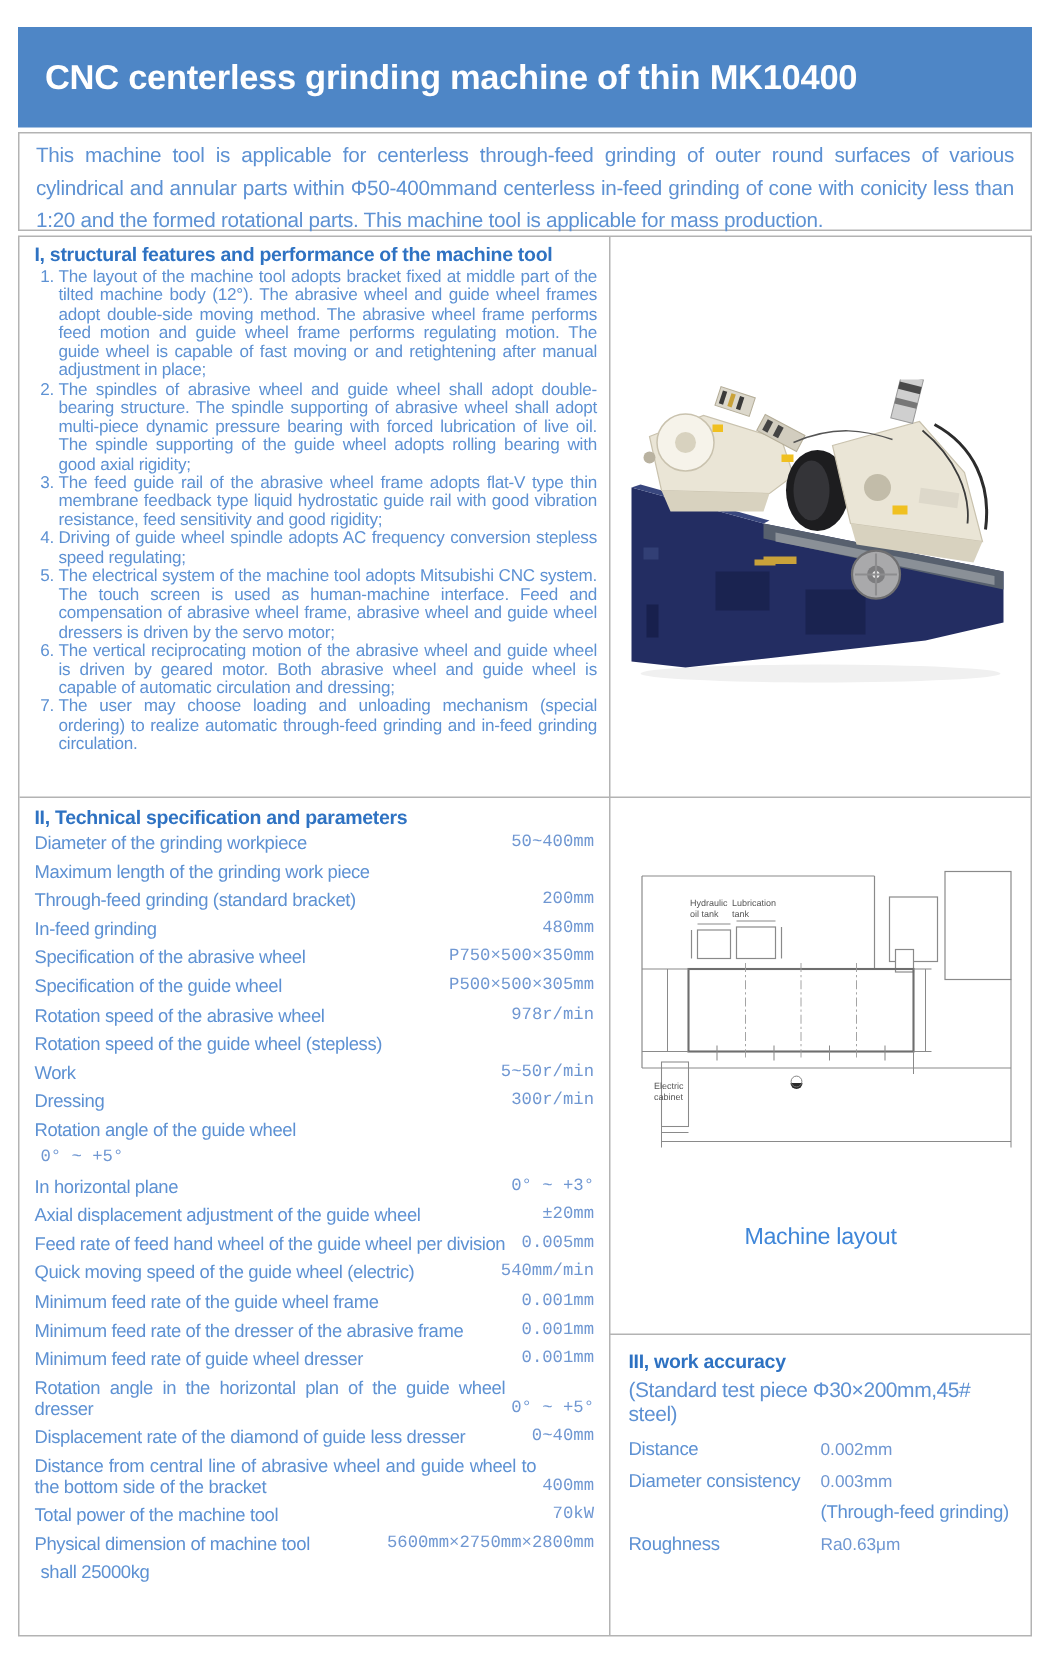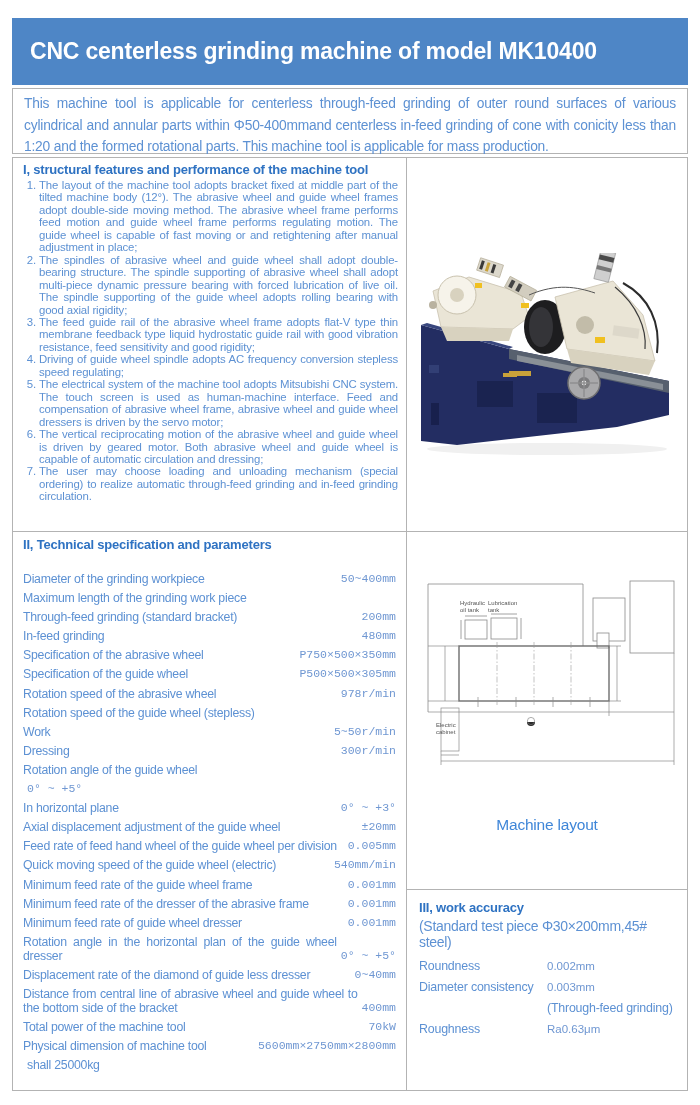--- a/index.html
+++ b/index.html
@@ -34,21 +34,21 @@
   .cell-layout{left:394px;top:374px;width:280px;height:357px;}
   .cell-s3{left:394px;top:732px;width:280px;height:200px;padding:10px 12px 0 12px;}
   .sec-heading{
     color:#2e72c2;font-size:13px;font-weight:bold;letter-spacing:-0.2px;margin:0 0 2px 0;
   }
   .s1-list{
     margin:0;padding:0 0 0 16px;color:#5d91d3;font-size:11.4px;line-height:12.45px;
     letter-spacing:-0.15px;text-align:justify;
   }
   .s1-list li{margin:0;padding:0;}
-  .s2-rows{margin-top:20px;}
+  .s2-rows{margin-top:3px;}
   .s2-row{display:flex;justify-content:space-between;align-items:flex-end;margin-bottom:5.1px;}
   .s2-label{
     flex:1 1 auto;color:#5d91d3;font-size:12.3px;line-height:14px;letter-spacing:-0.25px;text-align:justify;
   }
   .s2-value{
     flex:0 0 auto;margin-left:4px;color:#6f97d2;font-family:"Liberation Mono","DejaVu Sans Mono",monospace;
     font-size:11.5px;line-height:14px;white-space:nowrap;
   }
   .s2-value.sans{font-family:"Liberation Sans",sans-serif;font-size:12.3px;letter-spacing:-0.25px;color:#5d91d3;}
   .s2-row.tight .s2-label{letter-spacing:-0.45px;white-space:nowrap;text-align:left;}
@@ -72,21 +72,21 @@
   .s3-value{
     color:#6f97d2;font-family:Liberation Sans, sans-serif;font-size:11.5px;
   }
   .s3-note{color:#5d91d3;font-size:12.4px;letter-spacing:-0.2px;}
   svg{display:block;}
 </style>
 </head>
 <body>
 
 <div class="banner">
-  <h1>CNC centerless grinding machine of model MK10400</h1>
+  <h1>CNC centerless grinding machine of thin MK10400</h1>
 </div>
 
 <div class="intro-box">
   <span>This machine tool is applicable for centerless through-feed grinding of outer round surfaces of various cylindrical and annular parts within Φ50-400mmand centerless in-feed grinding of cone with conicity less than 1:20 and the formed rotational parts. This machine tool is applicable for mass production.</span>
 </div>
 
 <div class="main-box">
   <div class="divider col-div"></div>
   <div class="divider row-div-full"></div>
   <div class="divider row-div-right"></div>
@@ -341,21 +341,21 @@
       <div class="fig-label lbl-lubrication">Lubrication tank</div>
       <div class="fig-label lbl-electric">Electric cabinet</div>
     </div>
     <div class="layout-caption">Machine layout</div>
   </div>
 
   <div class="cell cell-s3">
     <p class="sec-heading">III, work accuracy</p>
     <div class="s3-sub">(Standard test piece Φ30×200mm,45# steel)</div>
     <div class="s3-grid">
-      <span class="s3-label">Roundness</span>
+      <span class="s3-label">Distance</span>
       <span class="s3-value">0.002mm</span>
       <span class="s3-label">Diameter consistency</span>
       <span class="s3-value">0.003mm</span>
       <span class="s3-label"></span>
       <span class="s3-note">(Through-feed grinding)</span>
       <span class="s3-label">Roughness</span>
       <span class="s3-value">Ra0.63μm</span>
     </div>
   </div>
 </div>

